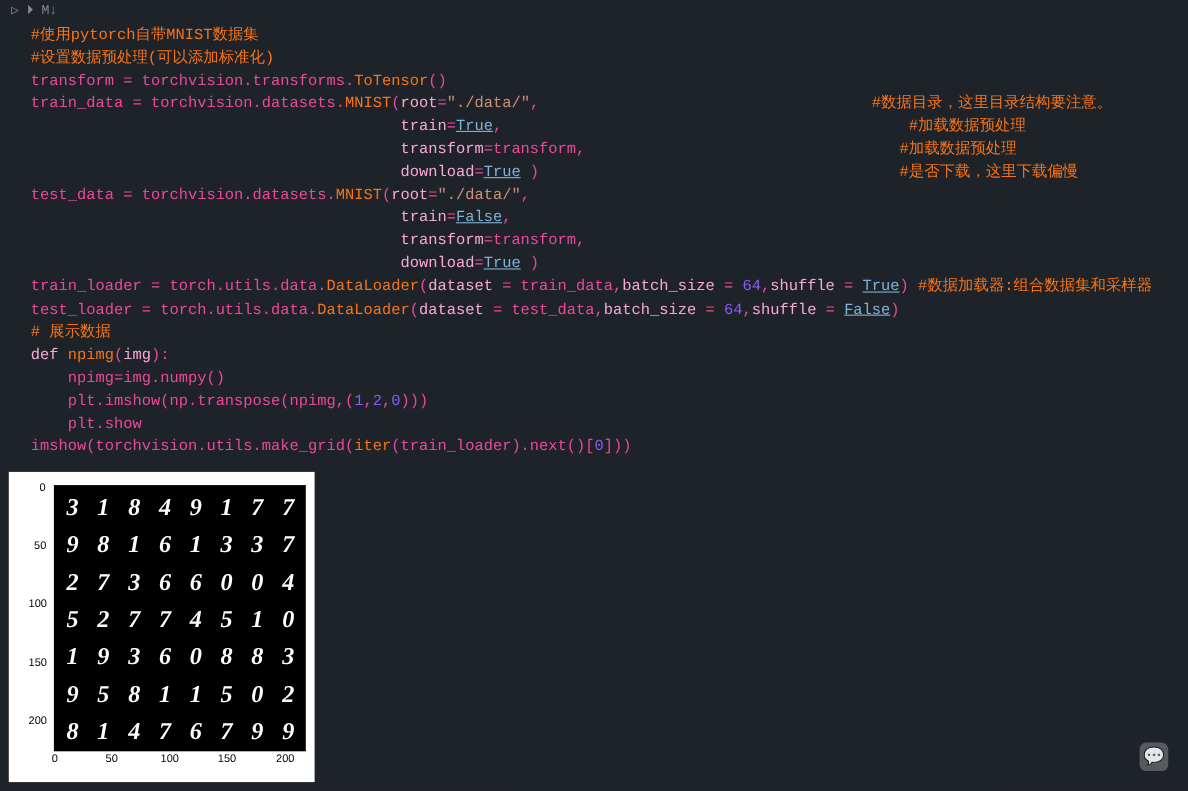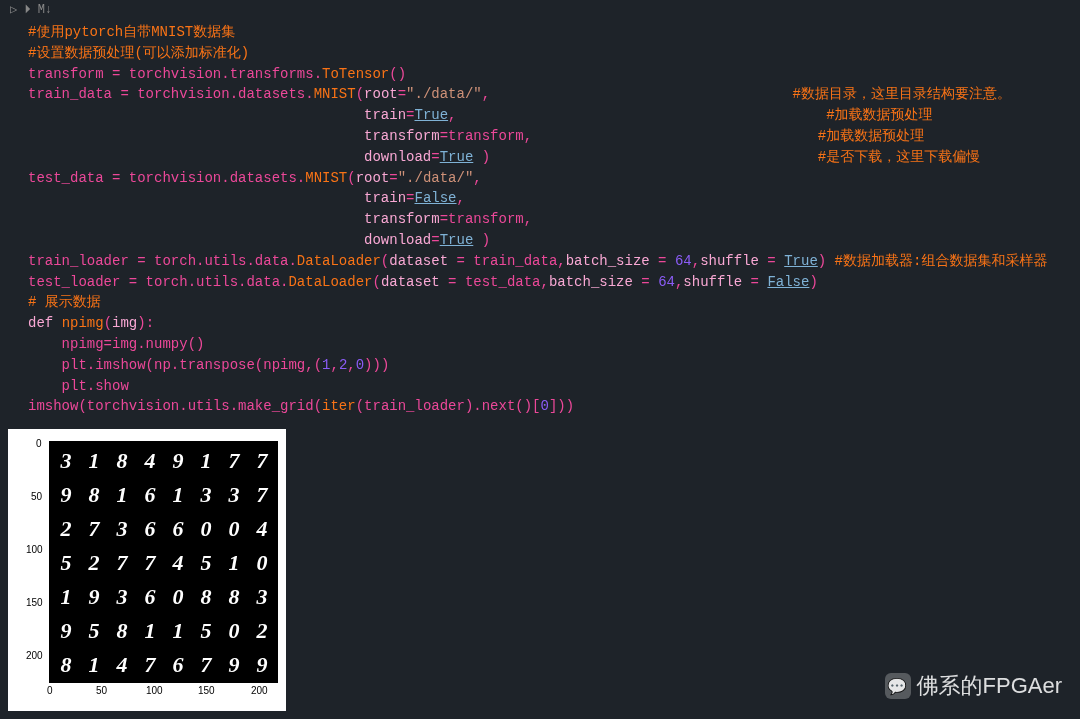--- a/index.html
+++ b/index.html
@@ -189,14 +189,13 @@
       <div class="digit">7</div>
       <div class="digit">6</div>
       <div class="digit">7</div>
       <div class="digit">9</div>
       <div class="digit">9</div>
     </div>
 </div>
 
 <div class="watermark">
   <span class="wm-icon">💬</span>
-  <span>佛系的FPGAer</span>
 </div>
 
 </body></html>

